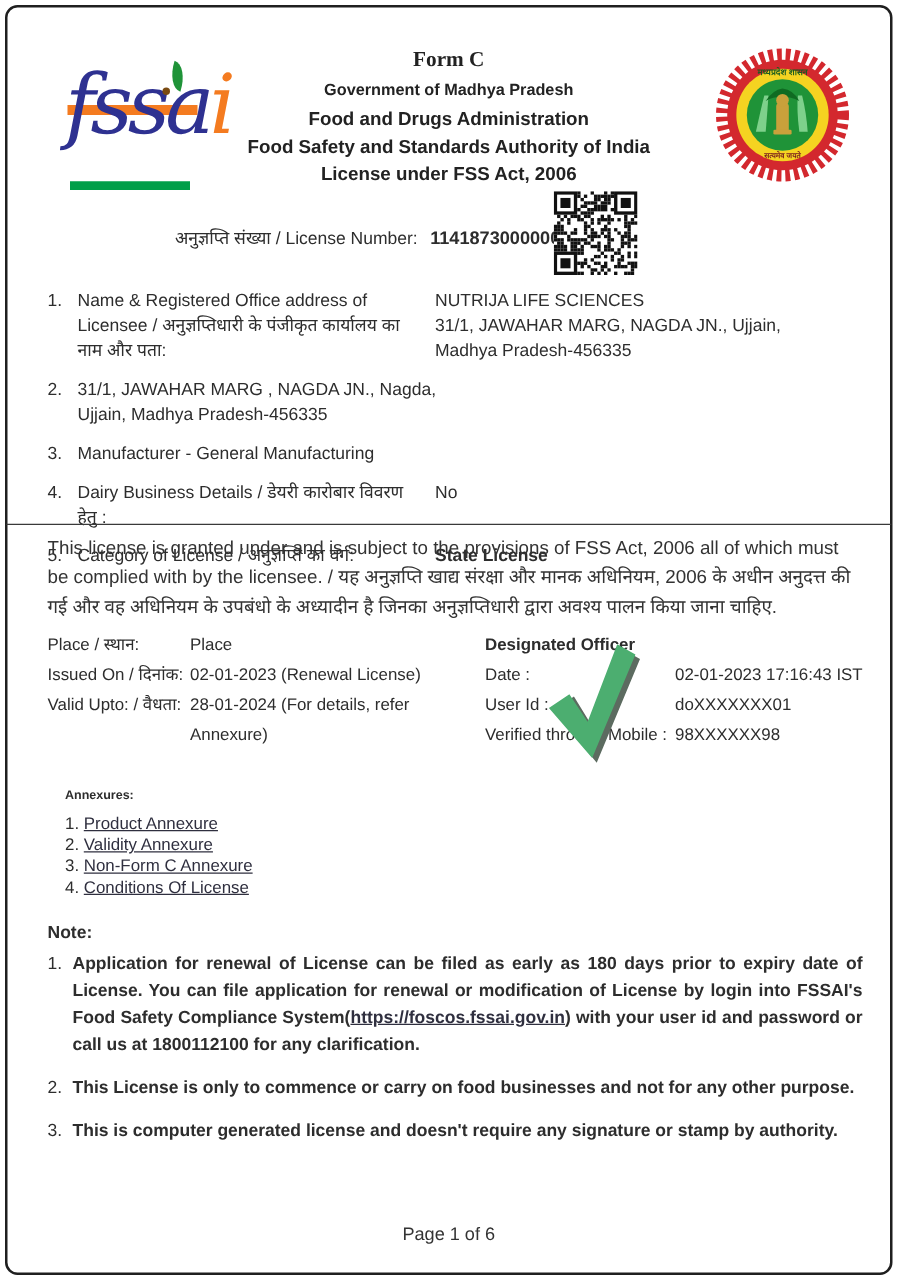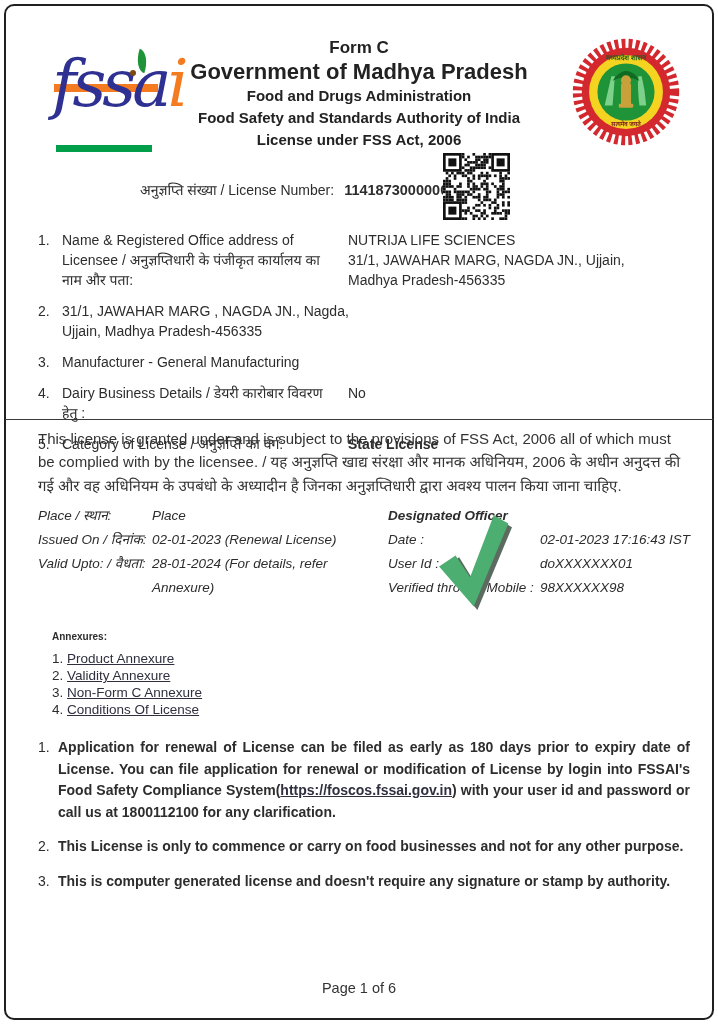--- a/index.html
+++ b/index.html
@@ -14,22 +14,22 @@
   
   .fssai-logo { position:absolute; left:52px; top:52px; width:110px; height:112px; }
   .fssai-bar-top { position:absolute; top:32px; left:2px; right:4px; height:8px; background:#f47b20; }
   .fssai-bar-bottom { position:absolute; bottom:12px; left:4px; right:10px; height:7px; background:#009e49; }
   .fssai-word { position:absolute; top:-14px; left:0; font-family:"DejaVu Serif","Liberation Serif",serif; font-style:italic; font-size:66px; letter-spacing:-4px; color:#2e3191; line-height:1.4; }
   .fssai-word .i-orange { color:#f47b20; }
   .fssai-leaf { position:absolute; right:14px; top:-2px; width:12px; height:22px; background:#1f9338; border-radius:0 100% 0 100%; transform:rotate(18deg); }
   .fssai-seed { position:absolute; right:26px; top:18px; width:6px; height:6px; background:#7a4a12; border-radius:50%; }
 
   .title-block { position:absolute; top:36px; left:150px; right:150px; text-align:center; font-weight:bold; color:#222; }
-  .title-line-1 { font-size:17px; line-height:23px; }
-  .title-line-2 { font-size:22px; line-height:26px; }
+  .title-line-1 { font-size:17px; line-height:23px;font-family:Liberation Serif, serif; }
+  .title-line-2 { font-size:13px; line-height:26px; }
   .title-line-3, .title-line-4, .title-line-5 { font-size:15px; line-height:22px; }
 
   .mp-emblem { position:absolute; right:36px; top:36px; width:112px; height:112px; }
 
   .license-row { position:absolute; top:180px; left:140px; font-size:14px; white-space:nowrap; }
   .license-row .num { font-weight:bold; margin-left:10px; font-size:14.5px; }
   .qr-box { position:absolute; left:443px; top:153px; width:67px; height:67px; }
 
   
   .details { position:absolute; top:230px; left:38px; right:26px; font-size:14px; }
@@ -38,21 +38,21 @@
   .detail-label { width:286px; flex:none; padding-right:8px; }
   .detail-value { flex:1; white-space:pre-line; }
   .detail-value.bold { font-weight:bold; }
 
   .divider { position:absolute; top:419px; left:5px; right:5px; border-top:1.5px solid #3a3a3a; }
 
   .disclaimer { position:absolute; top:427px; left:38px; width:644px; font-size:15px; line-height:1.55; color:#333; }
 
   
   .issue-area { position:absolute; top:504px; left:38px; right:26px; font-size:13.5px; }
-  .issue-cols { display:flex;font-style:italic; }
+  .issue-cols { display:flex; }
   .issue-left { width:350px; flex:none; }
   .issue-row { display:flex; line-height:24px; }
   .issue-label { min-width:114px; flex:none; }
   .officer-col { flex:1; }
   .officer-heading { font-weight:bold; line-height:24px; }
   .officer-row { display:flex; line-height:24px;align-items:flex-end; }
   .officer-label { width:152px; flex:none; }
   .checkmark { position:absolute; left:430px; top:508px; width:82px; height:104px; }
 
   
@@ -433,20 +433,21 @@
 
 <div class="annexures">
   <div class="annexure-heading">Annexures:</div>
   <div class="annexure-item"><span>1.</span> <a>Product Annexure</a></div>
   <div class="annexure-item"><span>2.</span> <a>Validity Annexure</a></div>
   <div class="annexure-item"><span>3.</span> <a>Non-Form C Annexure</a></div>
   <div class="annexure-item"><span>4.</span> <a>Conditions Of License</a></div>
 </div>
 
 <div class="note">
+  <div class="note-heading">Note:</div>
   <div class="note-item">
     <div class="note-no">1.</div>
     <div class="note-text justify"><span>Application for renewal of License can be filed as early as 180 days prior to expiry date of License. You can file application for renewal or modification of License by login into FSSAI's Food Safety Compliance System(</span><a>https://foscos.fssai.gov.in</a><span>) with your user id and password or call us at 1800112100 for any clarification.</span></div>
   </div>
   <div class="note-item">
     <div class="note-no">2.</div>
     <div class="note-text">This License is only to commence or carry on food businesses and not for any other purpose.</div>
   </div>
   <div class="note-item">
     <div class="note-no">3.</div>

